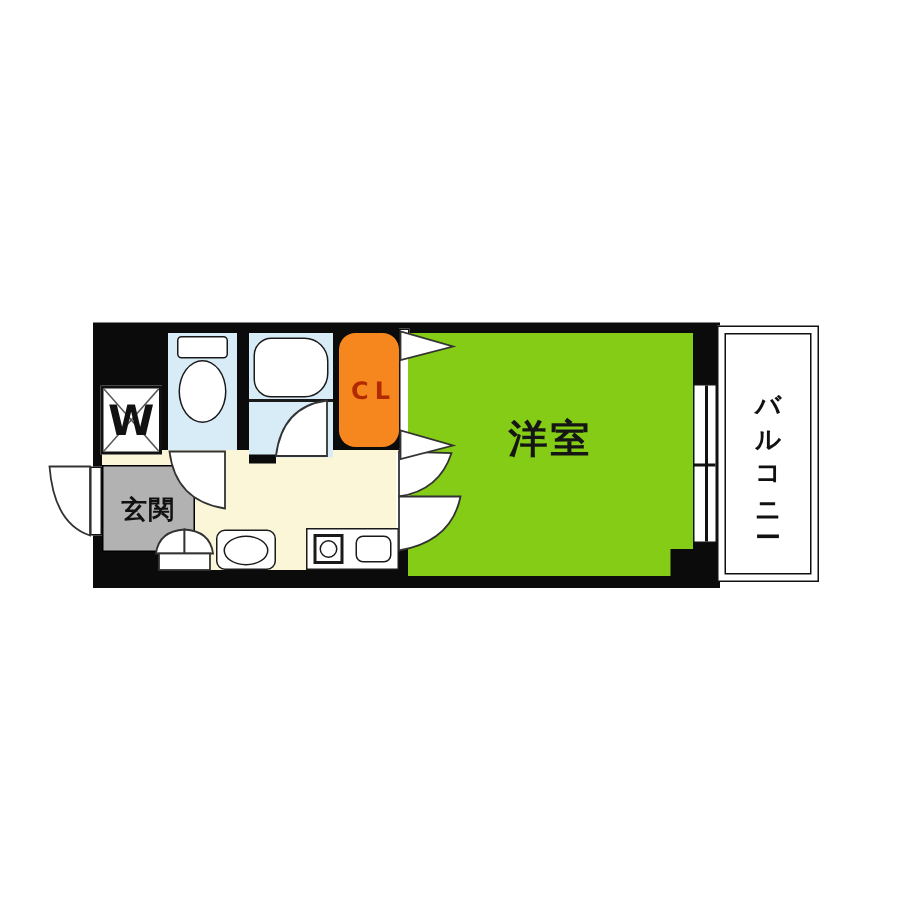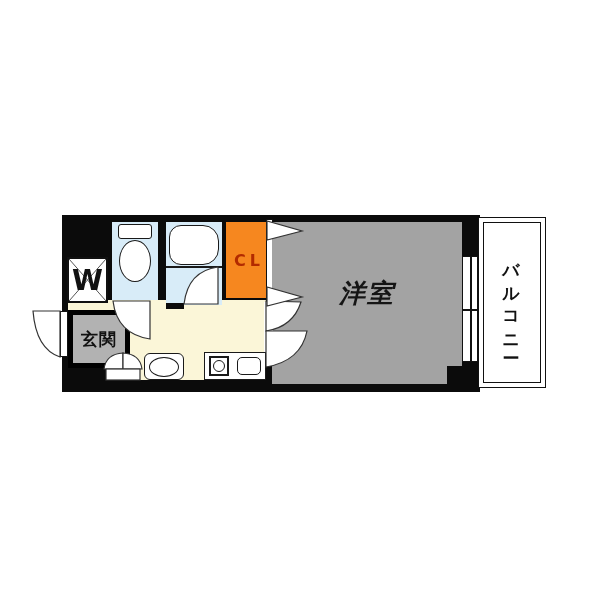--- a/index.html
+++ b/index.html
@@ -5,43 +5,43 @@
   html,body{margin:0;padding:0;background:#ffffff;}
   #canvas{
     position:relative;width:600px;height:600px;background:#ffffff;overflow:hidden;
     font-family:"DejaVu Sans","Liberation Sans",sans-serif;
   }
   .abs{position:absolute;box-sizing:border-box;}
   
   .walls{background:#0b0b0b;}
   .kitchen{background:#fbf6d8;}
   .wet{background:#d8ecf8;}
-  .closet{background:#f6871f;}
-  .mainroom{background:#a3a3a3;font-style:italic;}
+  .closet{background:#f6871f;border-radius:11px;}
+  .mainroom{background:#84cc16;}
   .blackpatch{background:#0b0b0b;}
   .whitebox{background:#ffffff;border:1px solid #111;}
   
   .fixture{background:#ffffff;border:1.5px solid #1a1a1a;}
   
   .label{color:#111;font-weight:bold;display:flex;align-items:center;justify-content:center;}
   .mainroom-label{
     position:absolute;left:0;top:0;width:100%;height:100%;
     display:flex;flex-direction:column;align-items:center;justify-content:center;
     transform:translateY(-10px);
     color:#151515;font-weight:bold;line-height:1.25;
   }
   .mainroom-name{font-size:26px;letter-spacing:2px;}
   .mainroom-size{font-size:26px;letter-spacing:5px;}
   .closet-label{
     position:absolute;left:0;top:0;width:100%;height:100%;
     display:flex;align-items:center;justify-content:center;
     color:#b22a00;font-weight:bold;font-size:16px;letter-spacing:4px;
     padding-left:3px;
   }
-  .genkan{background:#b2b2b2;border:5px solid #000000;}
+  .genkan{background:#b2b2b2;border:1px solid #000000;}
   .genkan-label{font-size:17px;letter-spacing:1px;}
   .balcony{background:#ffffff;border:1.5px solid #111;}
   .balcony-inner{position:absolute;left:4px;top:4px;right:4px;bottom:4px;border:1px solid #111;}
   .balcony-label{
     position:absolute;left:0;top:0;width:100%;height:100%;
     display:flex;align-items:center;justify-content:center;
     writing-mode:vertical-rl;
     color:#111;font-weight:bold;font-size:17px;letter-spacing:5px;
   }
   .wbox{background:#ffffff;border:2px solid #111;}

